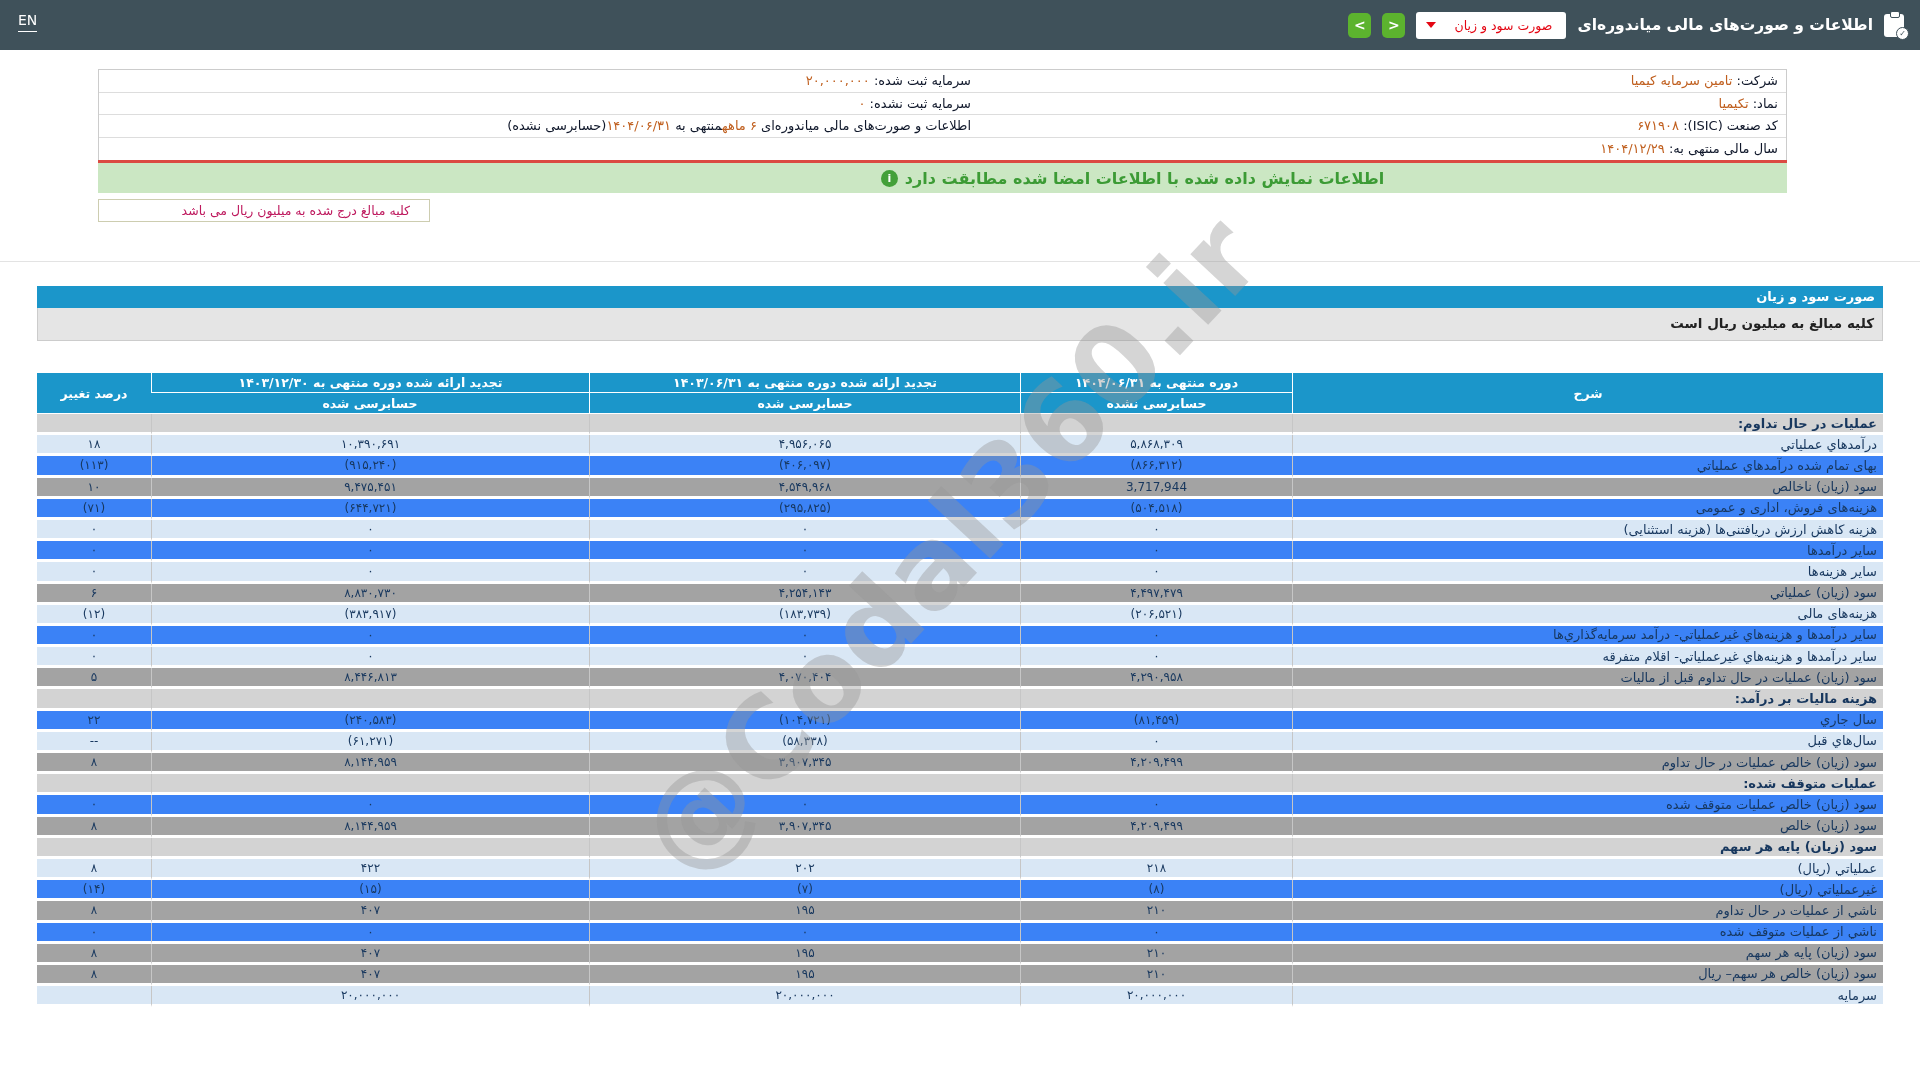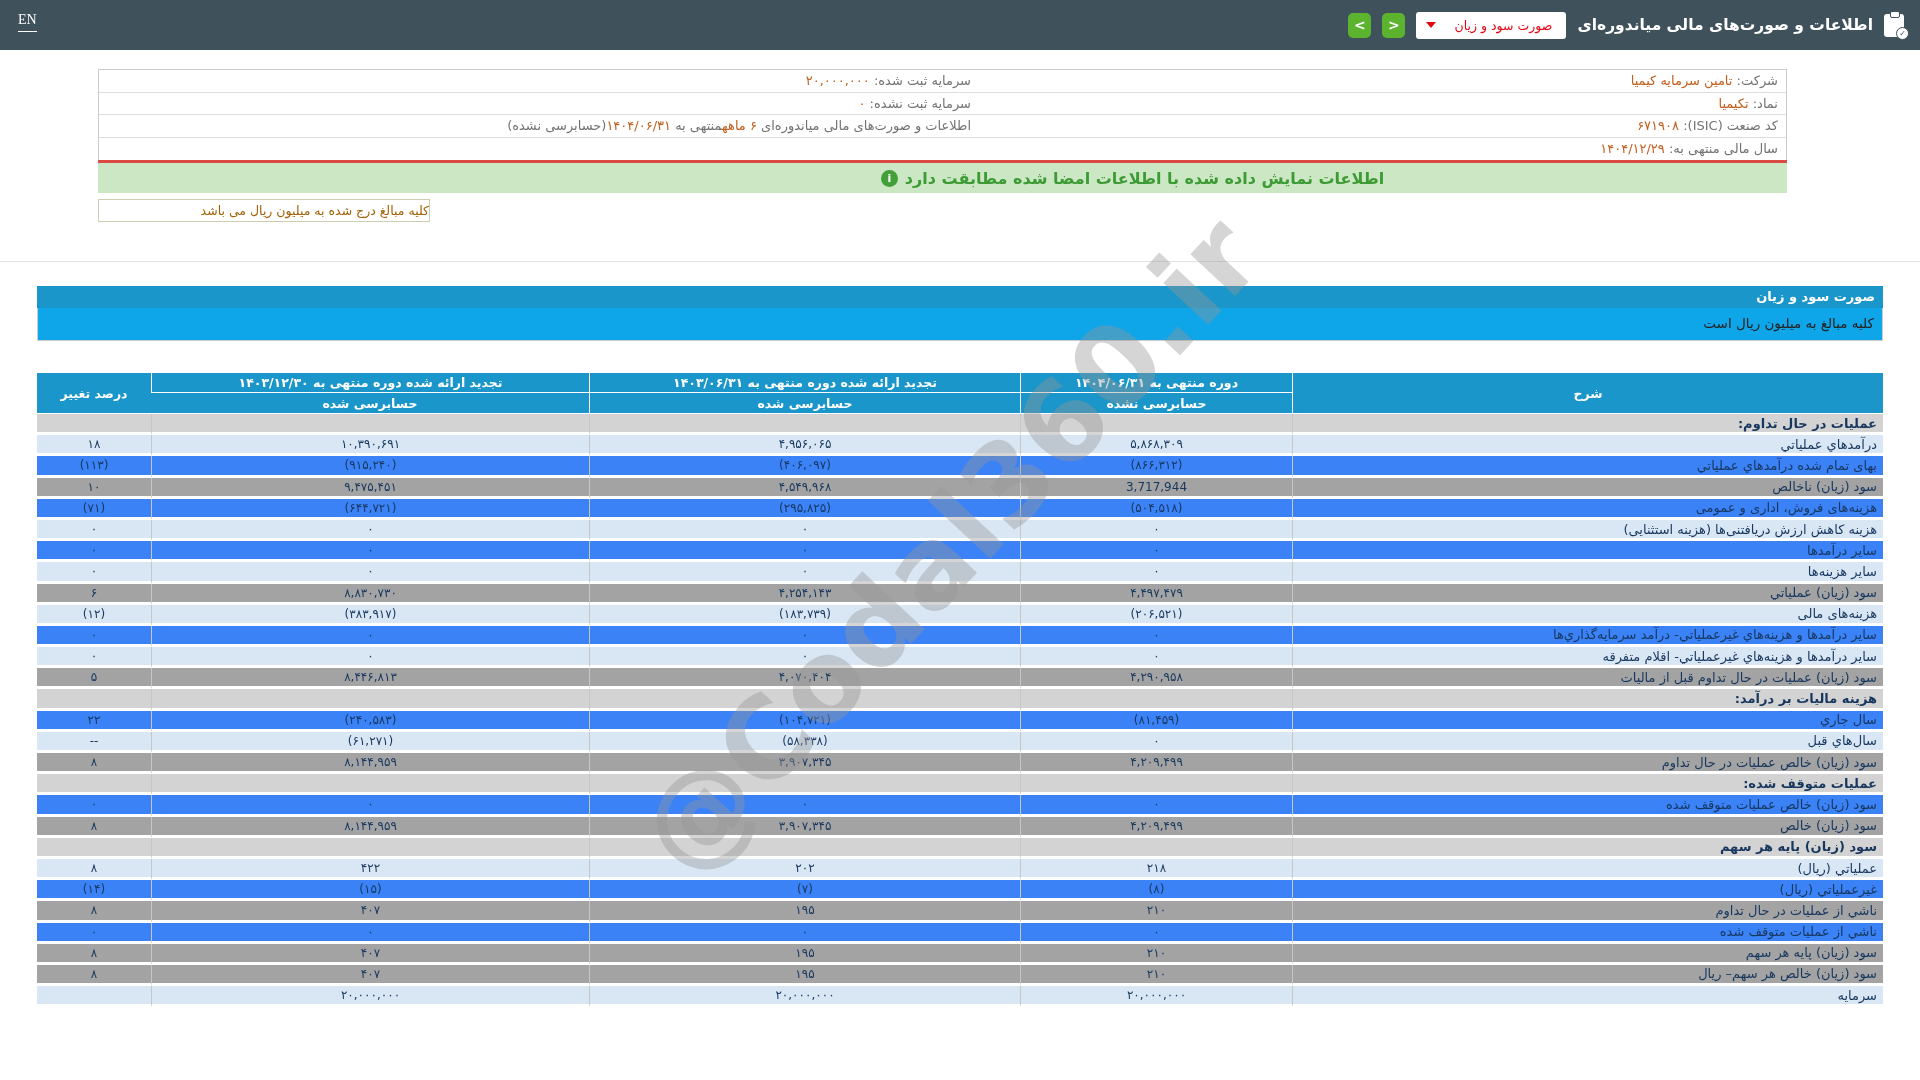--- a/index.html
+++ b/index.html
@@ -5,21 +5,21 @@
   * { box-sizing: border-box; }
   html,body { margin:0; padding:0; }
   body {
     width:1920px; height:1080px; overflow:hidden; position:relative;
     background:#fff; font-family:"DejaVu Sans","Liberation Sans",sans-serif;
   }
 
   
   .navbar { position:absolute; left:0; top:0; width:1920px; height:50px; background:#3f515a; }
   .en-link { position:absolute; left:18px; top:12px; color:#fff; font-size:14px;
-             padding-bottom:3px; border-bottom:1.5px solid #fff; cursor:pointer;font-family:Liberation Serif, serif; }
+             padding-bottom:3px; border-bottom:1.5px solid #fff; cursor:pointer; }
   .nav-right { position:absolute; right:12px; top:0; height:50px; display:flex; align-items:center; gap:11px; }
   .nav-btn { width:23px; height:25px; background:#5cb32e; border-radius:5px; color:#fff;
              font-weight:bold; font-size:14px; display:flex; align-items:center; justify-content:center; cursor:pointer; }
   .dropdown { width:150px; height:27px; background:#fff; border-radius:3px; display:flex;
               align-items:center; cursor:pointer; }
   .caret { width:0; height:0; border-left:5px solid transparent; border-right:5px solid transparent;
            border-top:6px solid #e40613; margin-left:10px; }
   .dropdown-text { flex:1; text-align:center; color:#e40613; font-size:12.5px; direction:rtl; padding-left:4px; }
   .nav-title { color:#fff; font-size:15.5px; font-weight:600; direction:rtl; }
   .clipboard { position:relative; width:20px; height:23px; background:#fff; border-radius:3px; margin-right:4px; }
@@ -29,46 +29,46 @@
                 background:#fff; border:1.5px solid #3f515a; color:#3f515a; font-size:8px; font-weight:bold;
                 display:flex; align-items:center; justify-content:center; }
 
   
   .info-table { position:absolute; left:98px; top:69px; width:1689px; background:#fff;
                 border:1px solid #ccc; border-bottom:none; }
   .info-row { display:flex; direction:rtl; height:22.7px; border-bottom:1px solid #ddd; }
   .info-cell { line-height:22px; font-size:13px; padding:0 8px; white-space:nowrap; overflow:hidden; }
   .info-cell.first { width:807px; }
   .info-cell.second { flex:1; }
-  .info-lbl { color:#737373; }
+  .info-lbl { color:#0f172a; }
   .info-val { color:#c05f1e; }
 
   .red-line { position:absolute; left:98px; top:160px; width:1689px; height:3px; background:#db4a42; }
 
   
   .banner { position:absolute; left:98px; top:163px; width:1689px; height:30px; background:#cbe7c3;
             display:flex; align-items:center; justify-content:center; }
   .banner-inner { display:flex; align-items:center; gap:7px; transform:translateX(190px); }
   .info-icon { width:17px; height:17px; border-radius:50%; background:#43a039; color:#fff; font-size:11px;
                font-weight:bold; display:flex; align-items:center; justify-content:center; flex:none; }
   .banner-text { color:#3c9b35; font-size:16px; font-weight:600; direction:rtl; white-space:nowrap; }
 
   
   .note-box { position:absolute; left:98px; top:199px; width:332px; height:23px; background:#fff;
-              border:1px solid #cdcdb0; direction:rtl; text-align:right; padding:0 0;
-              font-size:12.5px; color:#a16207; line-height:21px; white-space:nowrap; }
+              border:1px solid #cdcdb0; direction:rtl; text-align:right; padding:0 19px;
+              font-size:12.5px; color:#be185d; line-height:21px; white-space:nowrap; }
 
   .divider { position:absolute; left:0; top:261px; width:1920px; height:1px; background:#e3e3e3; }
 
   
   .stmt-bar { position:absolute; left:37px; top:286px; width:1846px; height:22px; background:#1b96ca;
               color:#fff; font-size:13px; font-weight:bold; direction:rtl; padding:0 8px; line-height:22px; }
-  .units-row { position:absolute; left:37px; top:308px; width:1846px; height:33px; background:#0ea5e9;
+  .units-row { position:absolute; left:37px; top:308px; width:1846px; height:33px; background:#e5e5e5;
                border:1px solid #ccc; border-top:none; direction:rtl; padding:0 8px; font-size:13.5px;
-               font-weight:normal; color:#222; line-height:31px; }
+               font-weight:bold; color:#222; line-height:31px; }
 
   
   .main-table { position:absolute; left:37px; top:373px; width:1846px; border-collapse:separate;
                 border-spacing:0; table-layout:fixed; direction:rtl; }
   .main-table th { background:#1b96ca; color:#fff; font-size:12.5px; font-weight:bold; text-align:center;
                    padding:0; border-left:1px solid #fff; border-bottom:1px solid #fff; }
   .main-table th:last-child, .main-table td:last-child { border-left:none; }
   .main-table thead tr.h1 th { height:20px; }
   .main-table thead tr.h2 th { height:21px; }
   .main-table td { height:21.2px; padding:0; font-size:12px; color:#17375e;

